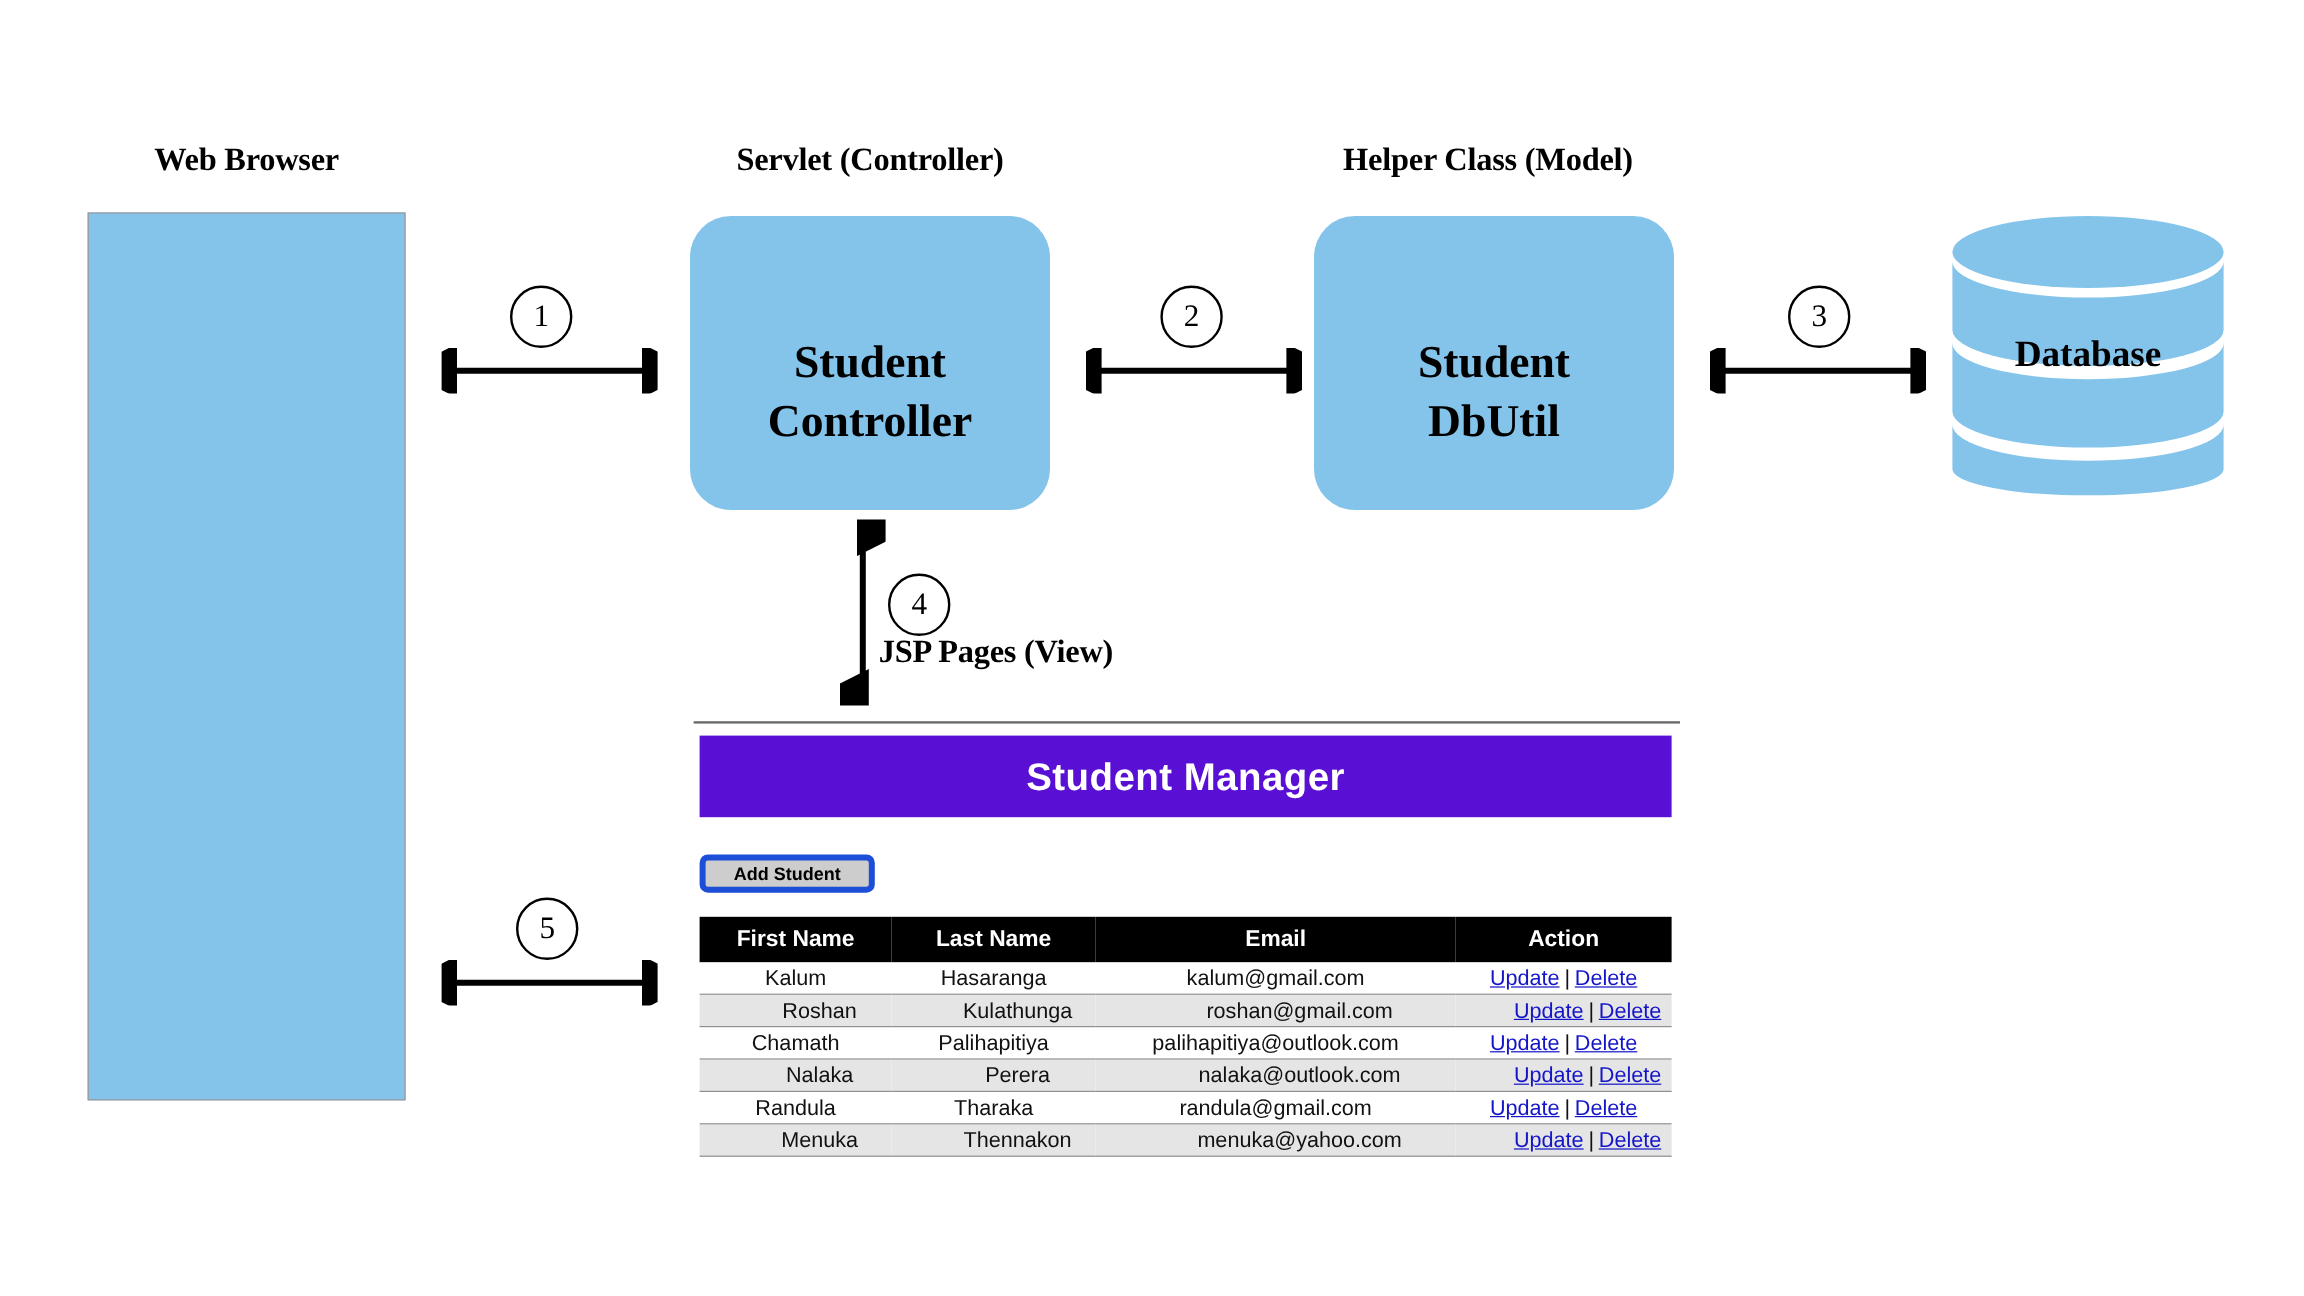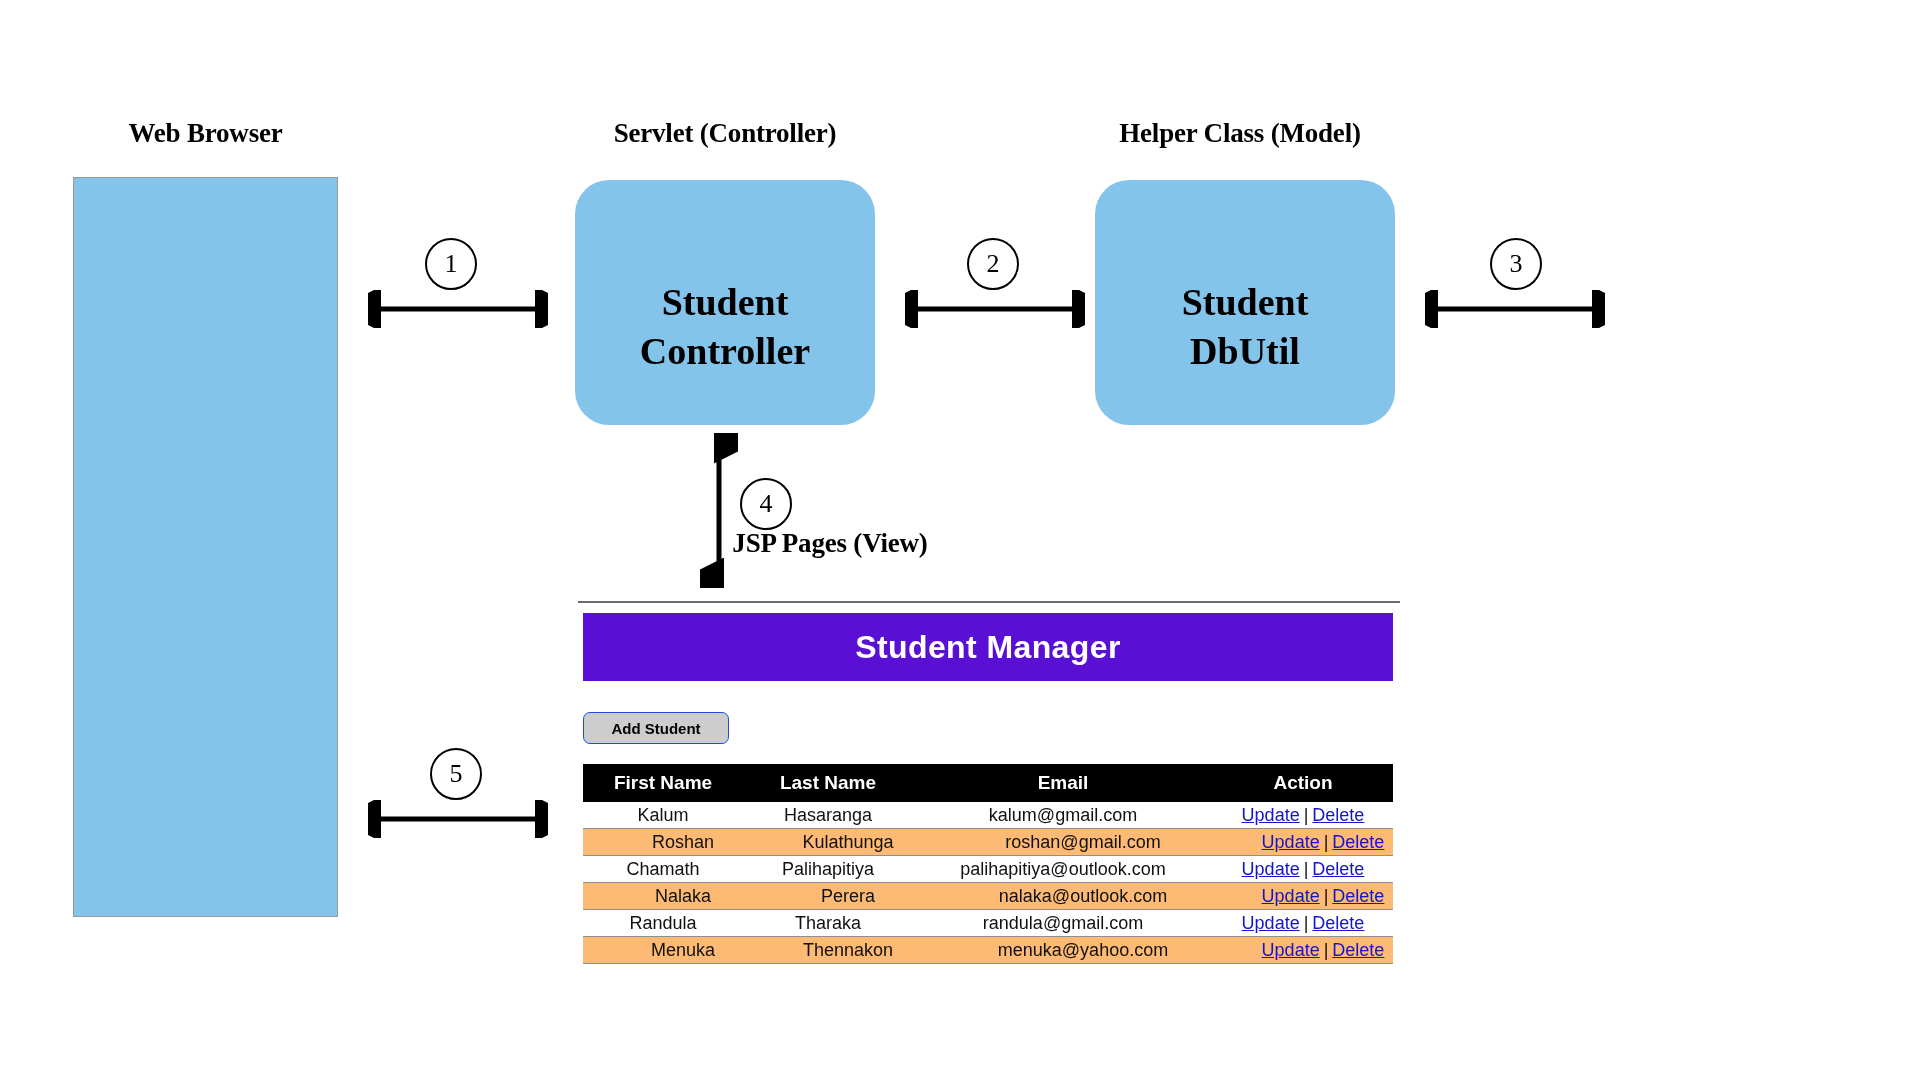--- a/index.html
+++ b/index.html
@@ -112,21 +112,21 @@
   .banner-text {
     font-family: "Liberation Sans", sans-serif;
     font-weight: bold;
     font-size: 32px;
     color: #ffffff;
     letter-spacing: 0.4px;
   }
   .add-btn {
     position: absolute;
     background: #cdcdcd;
-    border: 1px solid #1d4ed8;
+    border: 5px solid #1d4ed8;
     border-radius: 7px;
     display: flex;
     align-items: center;
     justify-content: center;
     font-family: "Liberation Sans", sans-serif;
     font-weight: bold;
     font-size: 15px;
     color: #000000;
     box-sizing: border-box;
     cursor: pointer;
@@ -149,21 +149,21 @@
   }
   .grid td {
     font-size: 18px;
     color: #111111;
     height: 26px;
     text-align: center;
     padding: 0;
     border-bottom: 1px solid #8f8f8f;
   }
   .grid tr.odd td { background: #ffffff; }
-  .grid tr.even td { background: #fdba74; padding-left: 40px; }
+  .grid tr.even td { background: #e5e5e5; padding-left: 40px; }
   .grid a {
     color: #1414c8;
     text-decoration: underline;
     font-size: 18px;
   }
   .sep { color: #111111; padding: 0 4px; }
 </style>
 </head>
 <body>
 
@@ -179,20 +179,29 @@
   <div class="node-box" style="left:575px; top:180px; width:300px; height:245px;">
     <div class="node-label">Student
 Controller</div>
   </div>
 
   <div class="node-box" style="left:1095px; top:180px; width:300px; height:245px;">
     <div class="node-label">Student
 DbUtil</div>
   </div>
 
+  <div class="db-wrap" style="left:1625px; top:178px; width:230px; height:235px;">
+    <svg width="230" height="235" viewBox="0 0 230 235">
+      <ellipse cx="115" cy="32" rx="113" ry="30" fill="#85C4EA"></ellipse>
+      <path d="M2 40 A113 30 0 0 0 228 40 L228 97 A113 30 0 0 1 2 97 Z" fill="#85C4EA"></path>
+      <path d="M2 108 A113 30 0 0 0 228 108 L228 165 A113 30 0 0 1 2 165 Z" fill="#85C4EA"></path>
+      <path d="M2 176 A113 30 0 0 0 228 176 L228 213 A113 22 0 0 1 2 213 Z" fill="#85C4EA"></path>
+    </svg>
+    <div class="db-label">Database</div>
+  </div>
 
   <div class="arrow" style="left:368px; top:290px;">
     <svg width="180" height="38" viewBox="0 0 180 38">
       <defs>
         <marker id="ahL" markerWidth="9" markerHeight="9" refX="8" refY="4.5" orient="auto">
           <path d="M9,0 L0,4.5 L9,9 z" fill="#000"></path>
         </marker>
         <marker id="ahR" markerWidth="9" markerHeight="9" refX="1" refY="4.5" orient="auto">
           <path d="M0,0 L9,4.5 L0,9 z" fill="#000"></path>
         </marker>

